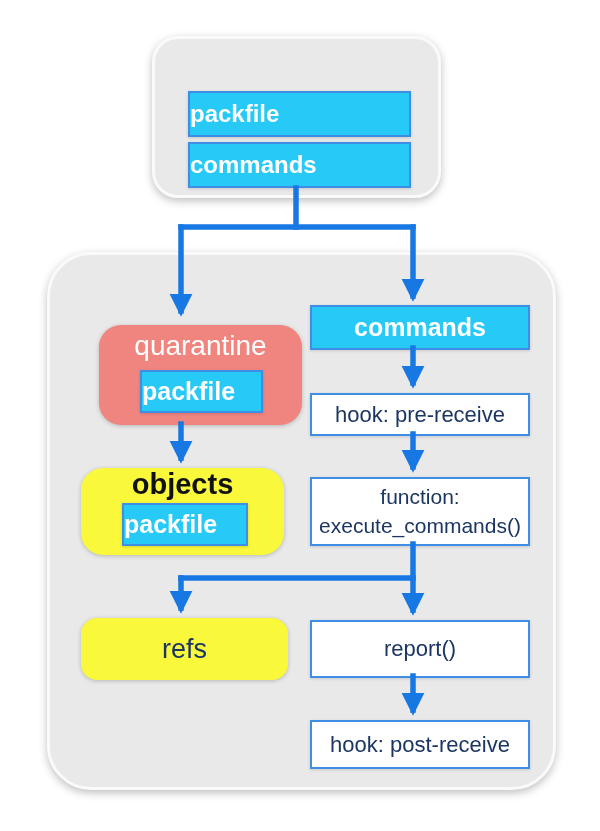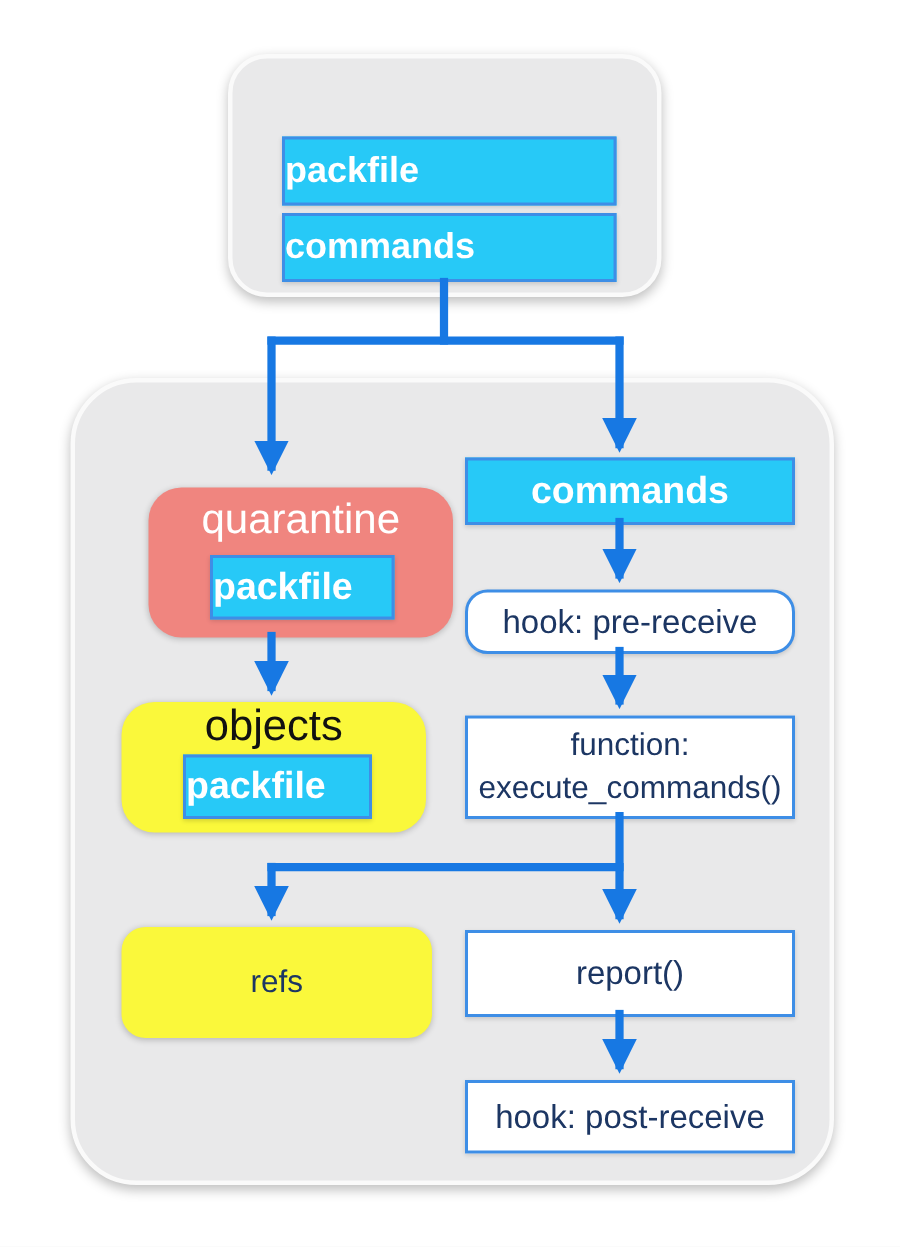--- a/index.html
+++ b/index.html
@@ -51,40 +51,40 @@
     margin-left:18px;
   }
   .quarantine .lbl{
     text-align:center;color:#ffffff;font-size:28px;margin-top:5px;font-weight:400;
   }
   .objects{
     left:31px;top:213px;width:203px;height:87px;border-radius:22px;
     background:var(--yellow);
   }
   .objects .lbl{
-    text-align:center;color:#111111;font-size:29px;margin-top:0px;font-weight:400;
+    text-align:center;color:#111111;font-size:29px;margin-top:0px;font-weight:700;
   }
   .inner-pack{
     left:41px;top:45px;width:123px;height:43px;font-size:25px;
   }
   .objects .inner-pack{top:35px;width:126px;}
   .refs{
-    left:31px;top:363px;width:207px;height:74px;border-radius:16px;
+    left:31px;top:363px;width:207px;height:62px;border-radius:16px;
     background:var(--yellow);display:flex;align-items:center;justify-content:center;
-    color:var(--navy-text);font-size:21px;
+    color:var(--navy-text);font-size:27px;
   }
   .whitebox{
     position:absolute;left:260px;width:220px;box-sizing:border-box;
     background:#ffffff;border:2px solid var(--blue-border);
     display:flex;flex-direction:column;align-items:center;justify-content:center;
     color:var(--navy-text);text-align:center;
     box-shadow:0 1px 3px rgba(0,0,0,0.15);
   }
   .srv-commands{top:50px;height:45px;font-size:25px;}
-  .pre-receive{top:138px;height:43px;font-size:22px;border-radius:15px;}
+  .pre-receive{top:138px;height:43px;font-size:22px;}
   .fn-box{top:222px;height:69px;font-size:21px;line-height:1.35;}
   .report{top:365px;height:58px;font-size:22px;align-items:center;}
   .post-receive{top:465px;height:49px;font-size:22px;}
   .arrows{position:absolute;left:0;top:0;width:600px;height:831px;pointer-events:none;}
 </style>
 </head>
 <body>
 
 <div class="canvas">
 

